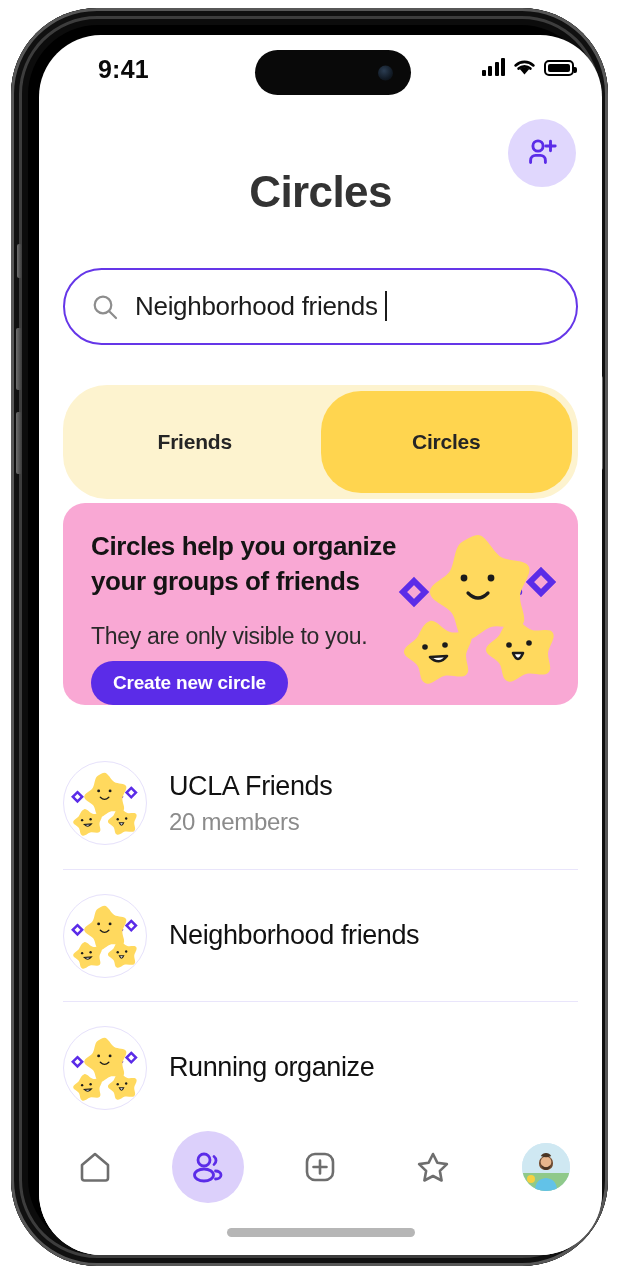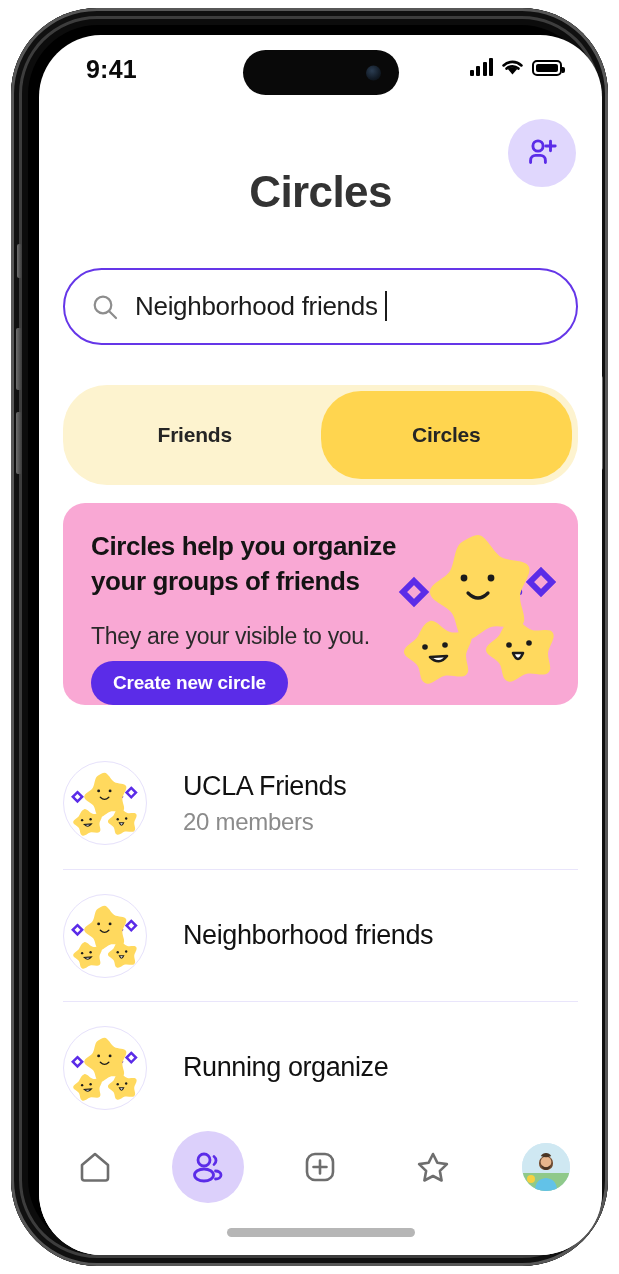--- a/index.html
+++ b/index.html
@@ -33,21 +33,21 @@
   
   .btn-side { position: absolute; background: linear-gradient(90deg,#6e6e6e,#3a3a3a); border-radius: 2px; }
   .btn-silent { left: 6px; top: 236px; width: 5px; height: 34px; }
   .btn-volup  { left: 5px; top: 320px; width: 6px; height: 62px; }
   .btn-voldn  { left: 5px; top: 404px; width: 6px; height: 62px; }
   .btn-power  { right: 5px; top: 368px; width: 6px; height: 94px;
                 background: linear-gradient(270deg,#6e6e6e,#3a3a3a); }
 
   
   .statusbar {
-    position: absolute; left: 0; top: 0; width: 563px; height: 66px;
+    position: absolute; left: 12px; top: 0; width: 563px; height: 66px;
   }
   .clock {
     position: absolute; left: 47px; top: 20px;
     font-size: 25px; font-weight: bold; color: #0a0a0a;
     letter-spacing: .2px;
   }
   .island {
     position: absolute; left: 50%; transform: translateX(-50%); top: 15px;
     width: 156px; height: 45px; border-radius: 23px; background: #090909;
   }
@@ -91,21 +91,21 @@
     border: 2px solid #6536e8; background: #fff;
     display: flex; align-items: center; padding: 0 26px; gap: 16px;
   }
   .search-text { font-size: 26px; color: #1b1b1b; letter-spacing: -0.3px; }
   .caret { display:inline-block; width: 2px; height: 30px; background: #1b1b1b; margin-left: 7px;
            vertical-align: -6px; }
 
   
   .segmented {
     position: absolute; left: 24px; top: 350px;
-    width: 515px; height: 100px; border-radius: 44px;
+    width: 515px; height: 114px; border-radius: 44px;
     background: #fdf3cf; display: flex; align-items: center; padding: 6px;
   }
   .seg { flex: 1; height: 100%; border-radius: 40px; display: flex; align-items: center;
          justify-content: center; font-size: 21px; font-weight: bold; color: #252525;
          border: none; background: transparent; cursor: pointer; letter-spacing: -0.2px; }
   .seg.active { background: #ffd54f; }
 
   
   .promo {
     position: absolute; left: 24px; top: 468px;
@@ -125,21 +125,21 @@
     position: absolute; left: 28px; top: 158px;
     height: 44px; padding: 16px 22px; border-radius: 22px;
     background: #5b2ce8; color: #fff; font-size: 19px; font-weight: bold;
     border: none; cursor: pointer; display:flex; align-items:center; letter-spacing: -0.2px;
   }
   .promo-art { position: absolute; right: 14px; top: 26px; width: 170px; height: 155px; }
 
   
   .list { position: absolute; left: 24px; top: 702px; width: 515px; }
   .row {
-    position: relative; display: flex; align-items: center; gap: 36px;
+    position: relative; display: flex; align-items: center; gap: 22px;
     height: 132px; border-top: 1px solid #e9e5fb; cursor: pointer;
   }
   .row:first-child { border-top: none; }
   .avatar {
     width: 84px; height: 84px; border-radius: 50%;
     border: 1.5px solid #e6e1fb; background: #fff; flex: none;
     display: flex; align-items: center; justify-content: center; overflow: hidden;
   }
   .row-text { display: flex; flex-direction: column; gap: 6px; }
   .row-title { font-size: 27px; color: #111111; letter-spacing: -0.4px; }
@@ -221,21 +221,21 @@
         </div>
       </div>
 
       <div class="segmented">
         <button class="seg">Friends</button>
         <button class="seg active">Circles</button>
       </div>
 
       <div class="promo">
         <div class="promo-h">Circles help you organize your groups of friends</div>
-        <div class="promo-sub">They are your visible to you.</div>
+        <div class="promo-sub">They are only visible to you.</div>
         <button class="promo-cta">Create new circle</button>
         <svg class="promo-art" viewBox="0 0 170 155">
 
           <path d="M20 52 l11 11 -11 11 -11 -11 Z" fill="none" stroke="#5b2ce8" stroke-width="6"></path>
           <circle cx="41" cy="64" r="3.2" fill="#5b2ce8"></circle>
           <path d="M147 42 l11 11 -11 11 -11 -11 Z" fill="none" stroke="#5b2ce8" stroke-width="6"></path>
           <circle cx="125" cy="63" r="3.2" fill="#5b2ce8"></circle>
 
           <g>
             <path d="M84 6 C92 6 99 23 107 28 C115 33 132 30 135 38 C138 46 126 58 126 68 C126 78 134 90 128 96 C122 102 106 95 97 98 C88 101 78 114 70 110 C62 106 63 90 57 83 C51 76 36 72 36 63 C36 54 51 50 56 42 C61 34 60 18 68 13 C73 10 79 6 84 6 Z" fill="#ffd95e"></path>

